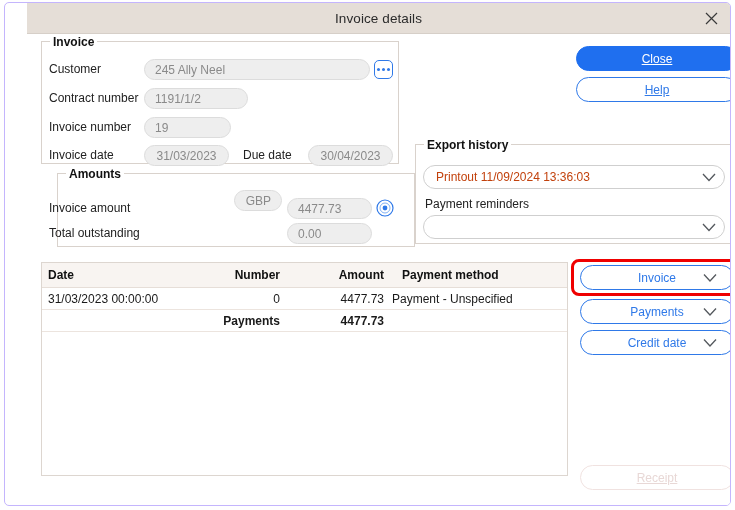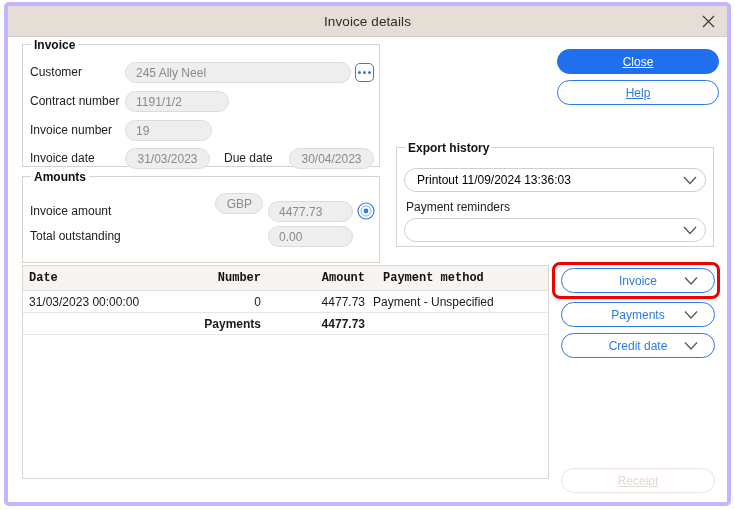--- a/index.html
+++ b/index.html
@@ -16,25 +16,26 @@
     overflow: hidden;
   }
 
   
   .window {
     position: absolute;
     left: 4px;
     top: 2px;
     width: 727px;
     height: 504px;
-    border: 4px solid #c4b5fd;
+    border: 1px solid #c4b5fd;
     border-radius: 5px;
     background: #ffffff;
     box-sizing: border-box;
     overflow: hidden;
+    padding-left: 22px;
   }
   .titlebar {
     position: relative;
     height: 30px;
     background: #e5ded7;
     border-bottom: 1px solid #d6cfc8;
     display: flex;
     align-items: center;
     justify-content: center;
   }
@@ -134,21 +135,21 @@
     position: absolute;
     height: 24px;
     border: 1px solid #cfcfcf;
     border-radius: 12px;
     background: #fff;
     box-sizing: border-box;
     display: flex;
     align-items: center;
     padding: 0 8px 0 12px;
     font-size: 12px;
-    color: #000000;
+    color: #c2410c;
     cursor: pointer;
   }
   .combo .txt { flex: 1; white-space: nowrap; overflow: hidden; }
   .chev { width: 14px; height: 9px; flex: none; }
 
   
   .btn {
     position: absolute;
     height: 25px;
     border-radius: 13px;
@@ -214,21 +215,20 @@
     table-layout: fixed;
   }
   table.grid th {
     background: #f8f4f1;
     font-weight: bold;
     color: #111;
     height: 24px;
     padding: 0 6px;
     border-bottom: 1px solid #e6ded8;
     white-space: nowrap;
-    font-family: Liberation Mono, monospace;
   }
   table.grid td {
     height: 21px;
     padding: 0 6px;
     color: #1a1a1a;
     border-bottom: 1px solid #ece4de;
     white-space: nowrap;
     overflow: hidden;
   }
   .c-left { text-align: left; }
@@ -266,21 +266,21 @@
     <div class="pill right" style="left:117px; top:54px; width:104px;">1191/1/2</div>
 
     <span class="fld-label" style="left:22px; top:86px;">Invoice number</span>
     <div class="pill right" style="left:117px; top:83px; width:87px;">19</div>
 
     <span class="fld-label" style="left:22px; top:114px;">Invoice date</span>
     <div class="pill center" style="left:117px; top:111px; width:85px;">31/03/2023</div>
     <span class="fld-label" style="left:216px; top:114px;">Due date</span>
     <div class="pill center" style="left:281px; top:111px; width:85px;">30/04/2023</div>
 
-    <div class="groupbox" style="left:14px; top:139px; width:358px; height:87px;">
+    <div class="groupbox" style="left:30px; top:139px; width:358px; height:74px;">
       <span class="group-title" style="left:8px; top:-7px; background:#fff; padding:0 3px;">Amounts</span>
     </div>
     <span class="fld-label" style="left:22px; top:167px;">Invoice amount</span>
     <div class="pill center" style="left:207px; top:156px; width:48px;text-align:right;">GBP</div>
     <div class="pill right" style="left:260px; top:164px; width:85px;">4477.73</div>
     <span class="circ-btn" style="left:349px; top:165px;">
       <svg width="18" height="18" viewBox="0 0 18 18" aria-hidden="true">
         <circle cx="9" cy="9" r="8" fill="none" stroke="#2f79e8" stroke-width="1.2"></circle>
         <circle cx="9" cy="9" r="5" fill="none" stroke="#7fb0f5" stroke-width="1"></circle>
         <circle cx="9" cy="9" r="2.4" fill="#2f79e8"></circle>

